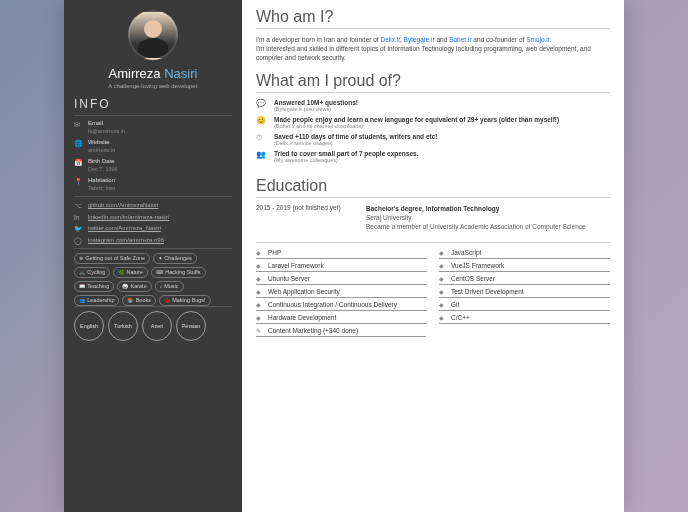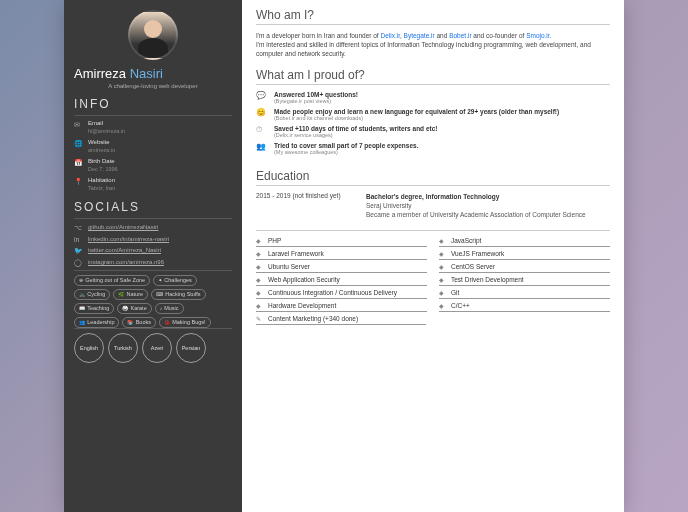--- a/index.html
+++ b/index.html
@@ -2,39 +2,39 @@
 <html><head>
 <meta charset="utf-8">
 <style>
 *{margin:0;padding:0;box-sizing:border-box}
 body{font-family:Arial,Helvetica,sans-serif;background:linear-gradient(135deg,#7a8ba8 0%,#a89bb5 50%,#b8a5c5 100%);width:688px;height:512px;overflow:hidden;display:flex;justify-content:center;padding-top:0}
 .resume{display:flex;width:560px;height:512px;background:#fff;box-shadow:0 2px 20px rgba(0,0,0,.2)}
 .sidebar{width:178px;background:#3a3a3a;color:#fff;padding:10px 10px;overflow:hidden}
 .avatar{width:50px;height:50px;border-radius:50%;background:linear-gradient(180deg,#e8d5c0 0%,#333 70%);margin:0 auto 6px;border:2px solid rgba(255,255,255,.15);position:relative;overflow:hidden}
 .avatar::before{content:'';position:absolute;top:8px;left:50%;transform:translateX(-50%);width:18px;height:18px;background:#e8c5a8;border-radius:50%}
 .avatar::after{content:'';position:absolute;bottom:0;left:50%;transform:translateX(-50%);width:30px;height:20px;background:#222;border-radius:50% 50% 0 0}
-.name{text-align:left;font-size:13px;font-weight:300;margin-bottom:2px}
+.name{text-align:center;font-size:13px;font-weight:300;margin-bottom:2px}
 .name .last{color:#6bb5e8}
 .tagline{text-align:center;font-size:6px;color:#aaa;margin-bottom:8px}
 .section-title{font-size:12px;letter-spacing:2px;color:#ddd;margin:8px 0 4px;font-weight:300}
 .hr{border:0;border-top:1px solid rgba(255,255,255,.15);margin-bottom:4px}
 .info-row{display:flex;align-items:flex-start;gap:6px;margin-bottom:4px}
 .info-icon{width:8px;font-size:7px;color:#aaa;flex-shrink:0;margin-top:1px}
 .info-text{font-size:6px;line-height:1.3}
 .info-label{color:#ddd}
 .info-val{color:#888;font-size:5.5px}
 .social-row{display:flex;align-items:center;gap:6px;margin-bottom:3px}
 .social-link{font-size:6px;color:#aaa;text-decoration:underline}
 .chips{display:flex;flex-wrap:wrap;gap:3px}
 .chip{border:1px solid rgba(255,255,255,.3);border-radius:8px;padding:1.5px 4px;font-size:5.5px;color:#ccc;display:flex;align-items:center;gap:2px}
 .chip-icon{font-size:5px}
 .langs{display:flex;gap:4px;margin-top:4px}
 .lang{width:30px;height:30px;border:1px solid rgba(255,255,255,.5);border-radius:50%;display:flex;align-items:center;justify-content:center;font-size:5.5px;color:#ddd}
 .main{flex:1;padding:8px 14px;overflow:hidden;font-size:7px;color:#333}
-.main h2{font-size:12px;font-weight:400;color:#555;margin-bottom:2px}
+.main h2{font-size:16px;font-weight:400;color:#555;margin-bottom:2px}
 .main-hr{border:0;border-top:1px solid #ccc;margin-bottom:6px}
 .intro{font-size:6.5px;line-height:1.4;color:#444;margin-bottom:10px}
 .intro a{color:#1a73e8;text-decoration:none}
 .proud{display:flex;gap:8px;margin-bottom:4px;align-items:flex-start}
 .proud-icon{font-size:8px;color:#888;width:10px;flex-shrink:0}
 .proud-text{font-size:6.5px}
 .proud-title{font-weight:bold;color:#333}
 .proud-sub{color:#888;font-size:5.5px}
 .edu{display:flex;gap:20px;font-size:6.5px;margin-bottom:10px}
 .edu-date{color:#444;width:90px;flex-shrink:0}
@@ -81,21 +81,20 @@
         </div>
         <div class="info-row">
           <span class="info-icon">📍</span>
           <div class="info-text">
             <div class="info-label">Habitation</div>
             <div class="info-val">Tabriz, Iran</div>
           </div>
         </div>
       </div>
 
-    <div class="section-title">SOCIALS</div>
       <hr class="hr">
     <div id="socials">
         <div class="social-row">
           <span class="info-icon">⌥</span>
           <a class="social-link">github.com/AmirrezaNasiri</a>
         </div>
         <div class="social-row">
           <span class="info-icon">in</span>
           <a class="social-link">linkedin.com/in/amirreza-nasiri</a>
         </div>

